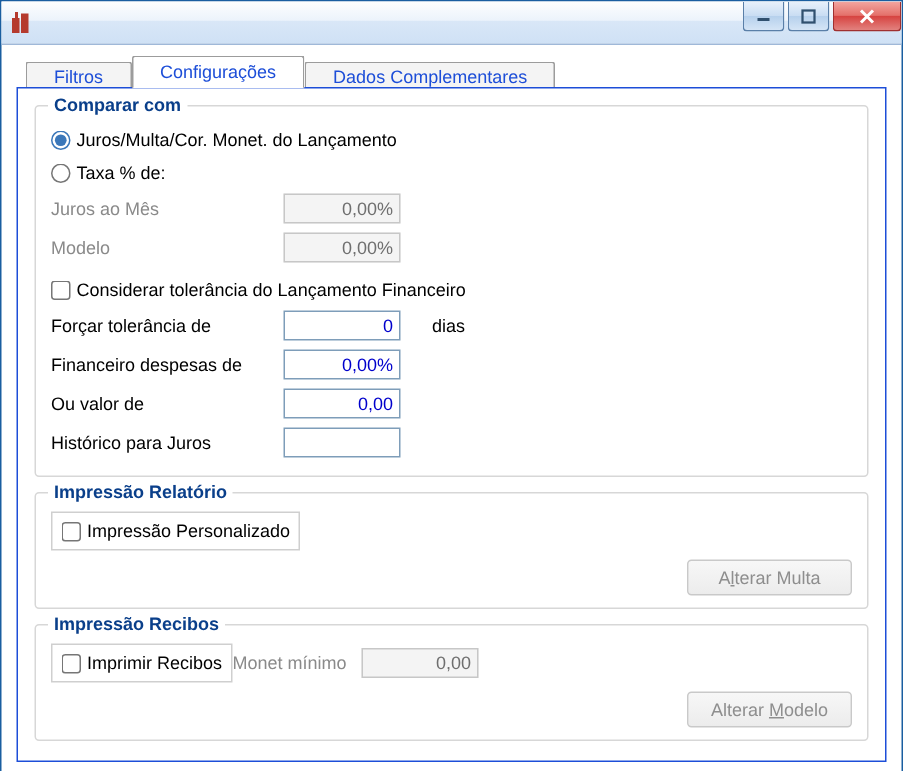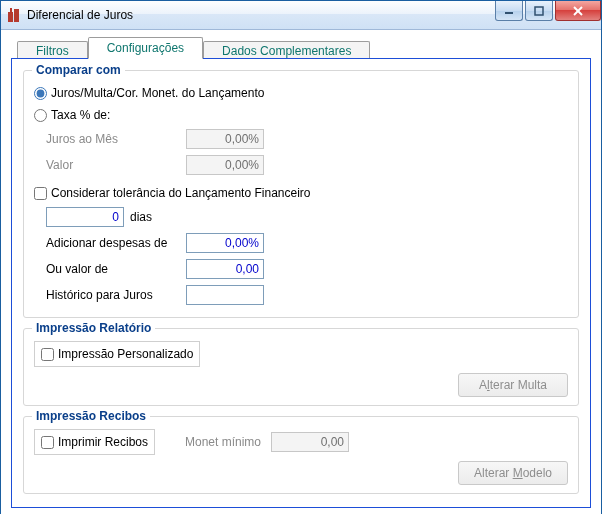--- a/index.html
+++ b/index.html
@@ -79,21 +79,21 @@
   }
   .tab {
     border: 1px solid #9c9c9c;
     border-bottom: none;
     background: #fcfcfc;
     padding: 3px 18px 3px 18px;
     margin-right: 0px;
     border-radius: 2px 2px 0 0;
     position: relative;
     top: 1px;
-    color: #0f766e;
+    color: #1d4ed8;
     cursor: default;
   }
   .tab.inactive {
     background: #f4f4f4;
     top: 2px;
     padding: 2px 18px;
   }
   .tab.active {
     background: #fff;
     z-index: 2;
@@ -123,21 +123,22 @@
     padding: 0 4px;
     color: #0a3f8a;
     font-weight: bold;
   }
 
   
   .row {
     display: flex;
     align-items: center;
     min-height: 24px;
-    margin: 2px 12px;
+    margin: 2px 0;
+    gap: 15px;
   }
   .row .lbl {
     width: 140px;
     color: #000;
   }
   .row .lbl.disabled { color: #8a8a8a; }
   .row .after { margin-left: 6px; }
 
   .radio-row, .check-row {
     display:flex;
@@ -210,21 +211,20 @@
 <div class="window">
 
   <div class="titlebar">
     <span class="app-icon">
       <svg width="16" height="16" viewBox="0 0 16 16">
         <rect x="1" y="5" width="5" height="10" fill="#b53a2e"></rect>
         <rect x="7" y="2" width="5" height="13" fill="#b53a2e"></rect>
         <rect x="3" y="1" width="2" height="4" fill="#b53a2e"></rect>
       </svg>
     </span>
-    <span class="title">Diferencial de Juros</span>
     <div class="win-buttons">
       <div class="win-btn">
         <svg width="10" height="10">
             <rect x="1" y="6" width="8" height="2" fill="#30506f"></rect>
           </svg>
       </div>
       <div class="win-btn">
         <svg width="10" height="10">
             <rect x="1" y="1" width="8" height="8" fill="none" stroke="#30506f" stroke-width="1.5"></rect>
           </svg>
@@ -259,36 +259,37 @@
         <div class="radio-row">
           <input type="radio" name="cmp" style="">
           <span>Taxa % de:</span>
         </div>
 
         <div class="row">
           <span class="lbl disabled">Juros ao Mês</span>
           <input type="text" class="field disabled" disabled="" value="0,00%" style="">
         </div>
         <div class="row">
-          <span class="lbl disabled">Valor</span>
+          <span class="lbl disabled">Modelo</span>
           <input type="text" class="field disabled" disabled="" value="0,00%" style="">
         </div>
 
         <div class="check-row" style="margin-top:6px;">
           <input type="checkbox" style="">
           <span>Considerar tolerância do Lançamento Financeiro</span>
         </div>
 
         <div class="row">
+          <span class="lbl">Forçar tolerância de</span>
           <input type="text" class="field" value="0" style="">
           <span class="after">dias</span>
         </div>
 
         <div class="row">
-          <span class="lbl">Adicionar  despesas de</span>
+          <span class="lbl">Financeiro  despesas de</span>
           <input type="text" class="field" value="0,00%" style="">
         </div>
 
         <div class="row">
           <span class="lbl">Ou valor de</span>
           <input type="text" class="field" value="0,00" style="">
         </div>
 
         <div class="row">
           <span class="lbl">Histórico para Juros</span>
@@ -305,21 +306,21 @@
         </div>
 
         <div class="right-align">
           <button class="btn disabled" disabled=""><span>A</span><span class="ul">l</span><span>terar Multa</span></button>
         </div>
       </div>
 
       <div class="groupbox" style="margin-bottom:2px;">
         <span class="legend">Impressão Recibos</span>
 
-        <div style="display:flex; align-items:center; gap:30px;">
+        <div style="display:flex; align-items:center; ">
           <div class="check-row" style="border:1px solid #cfcfcf; display:inline-flex; padding:2px 6px;">
             <input type="checkbox" style="">
             <span>Imprimir Recibos</span>
           </div>
           <div style="display:flex; align-items:center; gap:10px;">
             <span style="color:#8a8a8a;">Monet mínimo</span>
             <input type="text" class="field disabled" disabled="" value="0,00" style="">
           </div>
         </div>
 

